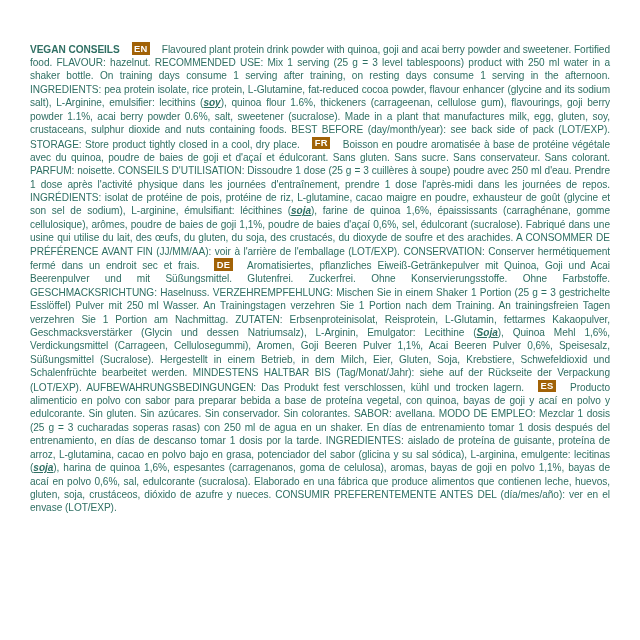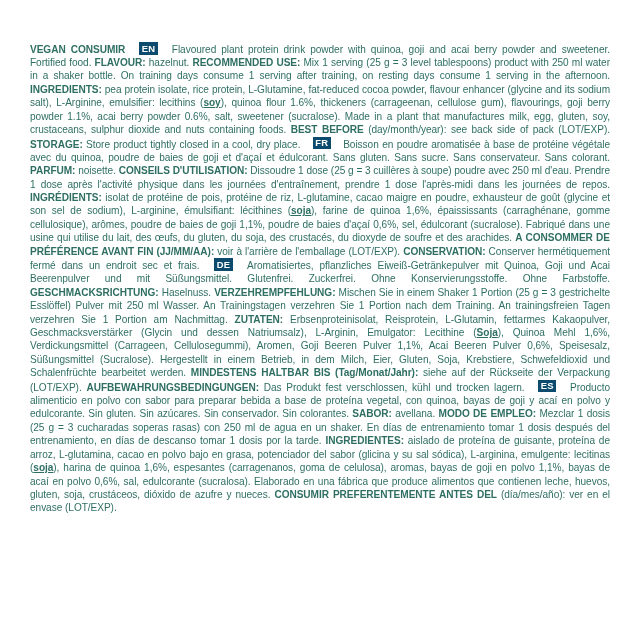--- a/index.html
+++ b/index.html
@@ -23,47 +23,48 @@
     line-height: 13.45px;
     text-align: justify;
     color: #2f6f63;
     letter-spacing: -0.05px;
   }
   .brand {
     font-weight: bold;
     color: #2f6f63;
   }
   .head {
-    font-weight: bold;
+    font-weight: normal;
   }
   .flag {
     display: inline-block;
-    background: #0c4a6e;
+    background: #a16207;
     color: #ffffff;
     font-weight: bold;
     font-size: 9.4px;
     line-height: 11px;
     padding: 0.5px 2.5px 1px 2.5px;
     vertical-align: 1px;
     margin: 0 9px;
     letter-spacing: 0.2px;
   }
   .allergen {
     font-weight: bold;
     text-decoration: underline;
+    font-style: italic;
   }
   .u {
   }
 </style>
 </head>
 <body>
 
 <div class="label">
 
-  <span class="brand">VEGAN CONSUMIR</span>
+  <span class="brand">VEGAN CONSEILS</span>
   <span class="flag">EN</span><span> Flavoured plant protein drink powder with quinoa, goji and acai berry powder and sweetener. Fortified food. </span><span class="head">FLAVOUR:</span><span> hazelnut. </span><span class="head">RECOMMENDED USE:</span><span> Mix 1 serving (25 g = 3 level tablespoons) product with 250 ml water in a shaker bottle. On training days consume 1 serving after training, on resting days consume 1 serving in the afternoon. </span><span class="head">INGREDIENTS:</span><span> pea protein isolate, rice protein, L-Glutamine, fat-reduced cocoa powder, flavour enhancer (glycine and its sodium salt), L-Arginine, emulsifier: lecithins (</span><span class="allergen">soy</span><span>), quinoa flour 1.6%, thickeners (carrageenan, cellulose gum), flavourings, goji berry powder 1.1%, acai berry powder 0.6%, salt, sweetener (sucralose). Made in a plant that manufactures milk, egg, gluten, soy, crustaceans, sulphur dioxide and nuts containing foods. </span><span class="head">BEST BEFORE</span><span> (day/month/year): see back side of pack (LOT/EXP). </span><span class="head">STORAGE:</span><span> Store product tightly closed in a cool, dry place.</span>
 
   <span class="flag">FR</span><span> Boisson en poudre aromatisée à base de protéine végétale avec du quinoa, poudre de baies de goji et d'açaí et édulcorant. Sans gluten. Sans sucre. Sans conservateur. Sans colorant. </span><span class="head">PARFUM:</span><span> noisette. </span><span class="head">CONSEILS D'UTILISATION:</span><span> Dissoudre 1 dose (25 g = 3 cuillères à soupe) poudre avec 250 ml d'eau. Prendre 1 dose après l'activité physique dans les journées d'entraînement, prendre 1 dose l'après-midi dans les journées de repos. </span><span class="head">INGRÉDIENTS:</span><span> isolat de protéine de pois, protéine de riz, L-glutamine, cacao maigre en poudre, exhausteur de goût (glycine et son sel de sodium), L-arginine, émulsifiant: lécithines (</span><span class="allergen">soja</span><span>), farine de quinoa 1,6%, épaississants (carraghénane, gomme cellulosique), arômes, poudre de baies de goji 1,1%, poudre de baies d'açaí 0,6%, sel, édulcorant (sucralose). Fabriqué dans une usine qui utilise du lait, des œufs, du gluten, du soja, des crustacés, du dioxyde de soufre et des arachides. </span><span class="head">A CONSOMMER DE PRÉFÉRENCE AVANT FIN (JJ/MM/AA):</span><span> voir à l'arrière de l'emballage (LOT/EXP). </span><span class="head">CONSERVATION:</span><span> Conserver hermétiquement fermé dans un endroit sec et frais.</span>
 
   <span class="flag">DE</span><span> Aromatisiertes, pflanzliches Eiweiß-Getränkepulver mit Quinoa, Goji und Acai Beerenpulver und mit Süßungsmittel. Glutenfrei. Zuckerfrei. Ohne Konservierungsstoffe. Ohne Farbstoffe. </span><span class="head">GESCHMACKSRICHTUNG:</span><span> Haselnuss. </span><span class="head">VERZEHREMPFEHLUNG:</span><span> Mischen Sie in einem Shaker 1 Portion (25 g = 3 gestrichelte Esslöffel) Pulver mit 250 ml Wasser. An Trainingstagen verzehren Sie 1 Portion nach dem Training. An trainingsfreien Tagen verzehren Sie 1 Portion am Nachmittag. </span><span class="head">ZUTATEN:</span><span> Erbsenproteinisolat, Reisprotein, L-Glutamin, fettarmes Kakaopulver, Geschmacksverstärker (Glycin und dessen Natriumsalz), L-Arginin, Emulgator: Lecithine (</span><span class="allergen">Soja</span><span>), Quinoa Mehl 1,6%, Verdickungsmittel (Carrageen, Cellulosegummi), Aromen, Goji Beeren Pulver 1,1%, Acai Beeren Pulver 0,6%, Speisesalz, Süßungsmittel (Sucralose). Hergestellt in einem Betrieb, in dem Milch, Eier, Gluten, Soja, Krebstiere, Schwefeldioxid und Schalenfrüchte bearbeitet werden. </span><span class="head">MINDESTENS HALTBAR BIS (Tag/Monat/Jahr):</span><span> siehe auf der Rückseite der Verpackung (LOT/EXP). </span><span class="head">AUFBEWAHRUNGSBEDINGUNGEN:</span><span> Das Produkt fest verschlossen, kühl und trocken lagern.</span>
 
   <span class="flag">ES</span><span> Producto alimenticio en polvo con sabor para preparar bebida a base de proteína vegetal, con quinoa, bayas de goji y acaí en polvo y edulcorante. Sin gluten. Sin azúcares. Sin conservador. Sin colorantes. </span><span class="head">SABOR:</span><span> avellana. </span><span class="head">MODO DE EMPLEO:</span><span> Mezclar 1 dosis (25 g = 3 cucharadas soperas rasas) con 250 ml de agua en un shaker. En días de entrenamiento tomar 1 dosis después del entrenamiento, en días de descanso tomar 1 dosis por la tarde. </span><span class="head">INGREDIENTES:</span><span> aislado de proteína de guisante, proteína de arroz, L-glutamina, cacao en polvo bajo en grasa, potenciador del sabor (glicina y su sal sódica), L-arginina, emulgente: lecitinas (</span><span class="allergen">soja</span><span>), harina de quinoa 1,6%, espesantes (carragenanos, goma de celulosa), aromas, bayas de goji en polvo 1,1%, bayas de acaí en polvo 0,6%, sal, edulcorante (sucralosa). Elaborado en una fábrica que produce alimentos que contienen leche, huevos, gluten, soja, crustáceos, dióxido de azufre y nueces. </span><span class="head">CONSUMIR PREFERENTEMENTE ANTES DEL</span><span class="u"> (día/mes/año): ver en el envase (LOT/EXP).</span>
 
 </div>
 

